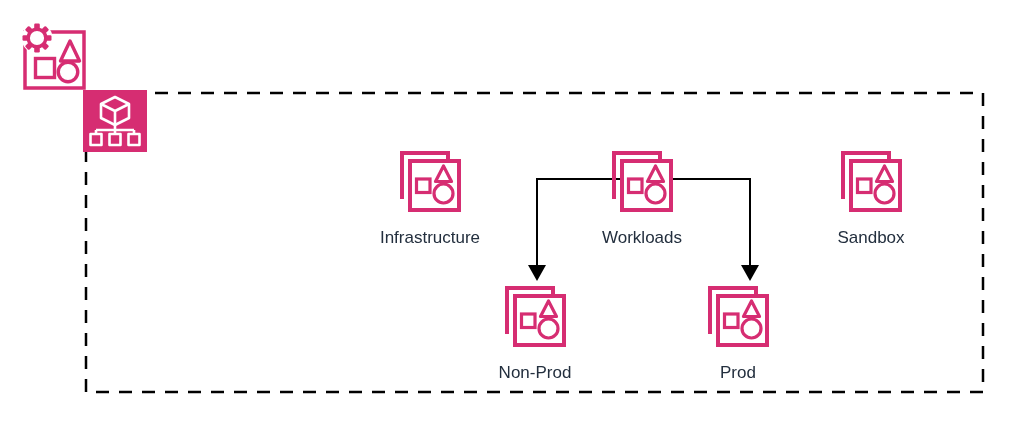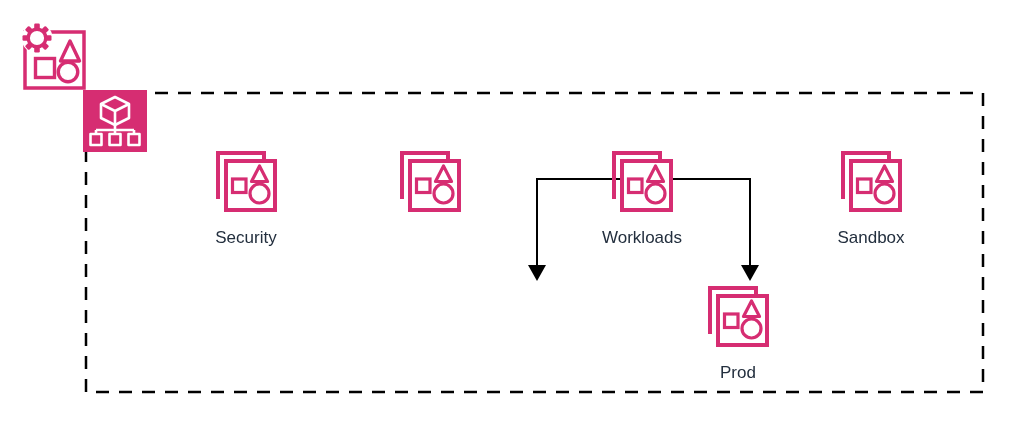--- a/index.html
+++ b/index.html
@@ -79,47 +79,48 @@
     <g fill="none" stroke="#ffffff" stroke-width="2.6" stroke-linejoin="round">
       <path d="M 32 7 L 46 14 V 28 L 32 35 L 18 28 V 14 Z"></path>
       <path d="M 18 14 L 32 21 L 46 14 M 32 21 V 35"></path>
       <path d="M 32 35 V 40 M 13 40 H 51 M 13 40 V 44 M 32 40 V 44 M 51 40 V 44"></path>
       <rect x="7.5" y="44" width="11" height="11"></rect>
       <rect x="26.5" y="44" width="11" height="11"></rect>
       <rect x="45.5" y="44" width="11" height="11"></rect>
     </g>
   </svg>
 
-  <div class="node" style="left:176px;top:148px;">
-    <svg width="66" height="66" viewBox="0 0 66 66">
-        <use href="#ou-icon-sym"></use>
-      </svg>
-    <div class="node-label">Security</div>
-  </div>
 
   <div class="node" style="left:360px;top:148px;">
     <svg width="66" height="66" viewBox="0 0 66 66">
         <use href="#ou-icon-sym"></use>
       </svg>
+    <div class="node-label">Infrastructure</div>
   </div>
 
   <div class="node" style="left:801px;top:148px;">
     <svg width="66" height="66" viewBox="0 0 66 66">
         <use href="#ou-icon-sym"></use>
       </svg>
     <div class="node-label">Sandbox</div>
   </div>
 
   <div class="node" style="left:572px;top:148px;">
     <svg width="66" height="66" viewBox="0 0 66 66">
         <use href="#ou-icon-sym"></use>
       </svg>
     <div class="node-label">Workloads</div>
   </div>
 
+  <div class="node" style="left:465px;top:283px;">
+    <svg width="66" height="66" viewBox="0 0 66 66">
+        <use href="#ou-icon-sym"></use>
+      </svg>
+    <div class="node-label">Non-Prod</div>
+  </div>
 
   <div class="node" style="left:668px;top:283px;">
     <svg width="66" height="66" viewBox="0 0 66 66">
         <use href="#ou-icon-sym"></use>
       </svg>
     <div class="node-label">Prod</div>
   </div>
 
 </div>
 

